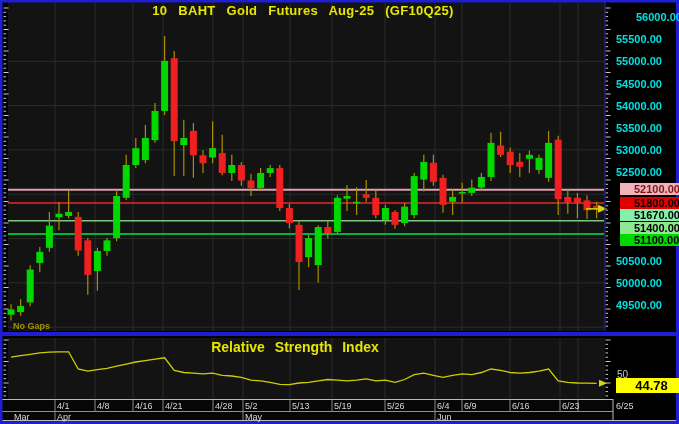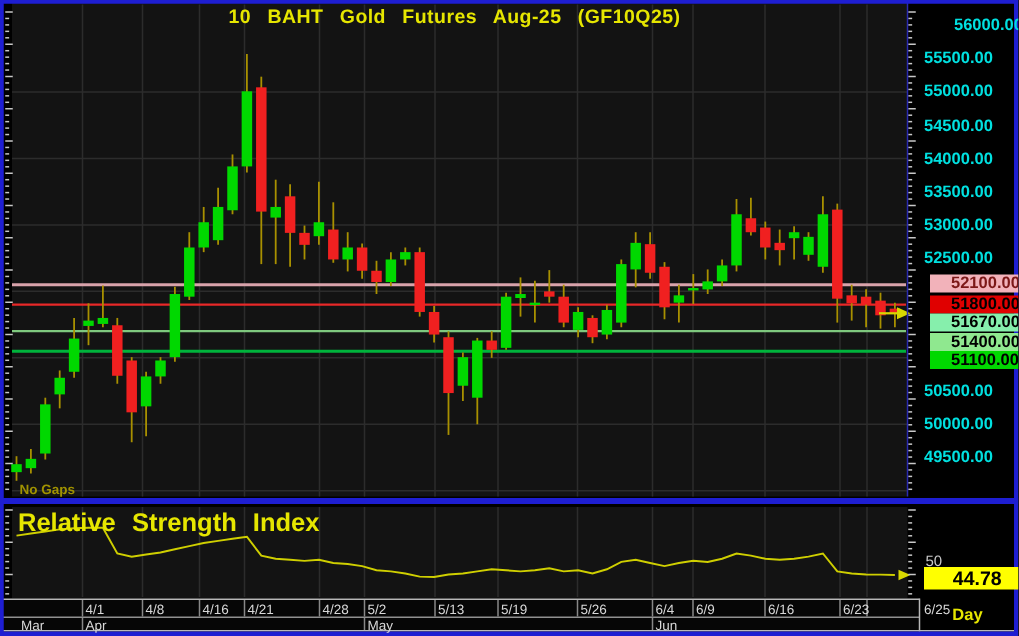--- a/index.html
+++ b/index.html
@@ -2,21 +2,21 @@
 <html><head>
 <meta charset="utf-8">
 <style>
   html,body{margin:0;padding:0;background:#222;}
   .screen{position:relative;width:679px;height:424px;background:#000;overflow:hidden;
           font-family:"Liberation Sans","DejaVu Sans",sans-serif;}
   .screen svg{position:absolute;left:0;top:0;}
   .ov{position:absolute;white-space:nowrap;}
   .chart-title{left:8px;top:3px;width:590px;text-align:center;font-size:13px;font-weight:bold;
                word-spacing:7px;letter-spacing:.3px;}
-  .rsi-title{left:12px;top:339px;width:590px;font-size:17px;font-weight:bold;
+  .rsi-title{left:0;top:339px;width:590px;text-align:center;font-size:14px;font-weight:bold;
              word-spacing:6px;}
   .no-gaps{left:13px;top:321px;font-size:9px;font-weight:bold;}
   .yaxis-label{font-size:11px;font-weight:bold;left:616px;height:12px;line-height:12px;}
   .level-label{left:620px;width:68px;height:12px;line-height:12px;font-size:11px;font-weight:bold;
                padding-left:14px;box-sizing:border-box;z-index:4;}
   .rsi-50{left:617px;top:369px;font-size:10px;color:#c8c8c8;z-index:2;}
   .rsi-value{left:616px;top:378px;width:68px;height:15px;line-height:15px;font-size:13px;
              font-weight:bold;background:#ffff00;color:#000;padding-left:3px;box-sizing:border-box;z-index:3;text-align:center;}
   .date-tick{top:401px;font-size:9px;color:#d8d8d8;text-align:right;}
   .month-label{top:412px;font-size:9px;color:#d8d8d8;}
@@ -446,14 +446,13 @@
       <div class="ov date-tick" style="left: 437px;">6/4</div>
       <div class="ov date-tick" style="left: 464px;">6/9</div>
       <div class="ov date-tick" style="left: 512px;">6/16</div>
       <div class="ov date-tick" style="left: 562px;">6/23</div>
       <div class="ov date-tick" style="left: 576px; margin-left: 40px;">6/25</div>
       <div class="ov month-label" style="left: 14px;">Mar</div>
       <div class="ov month-label" style="left: 57px;">Apr</div>
       <div class="ov month-label" style="left: 245px;">May</div>
       <div class="ov month-label" style="left: 437px;">Jun</div>
     </div>
-  <div class="ov day-cell" style="color: rgb(230, 230, 0);">Day</div>
 </div>
 
 </body></html>

